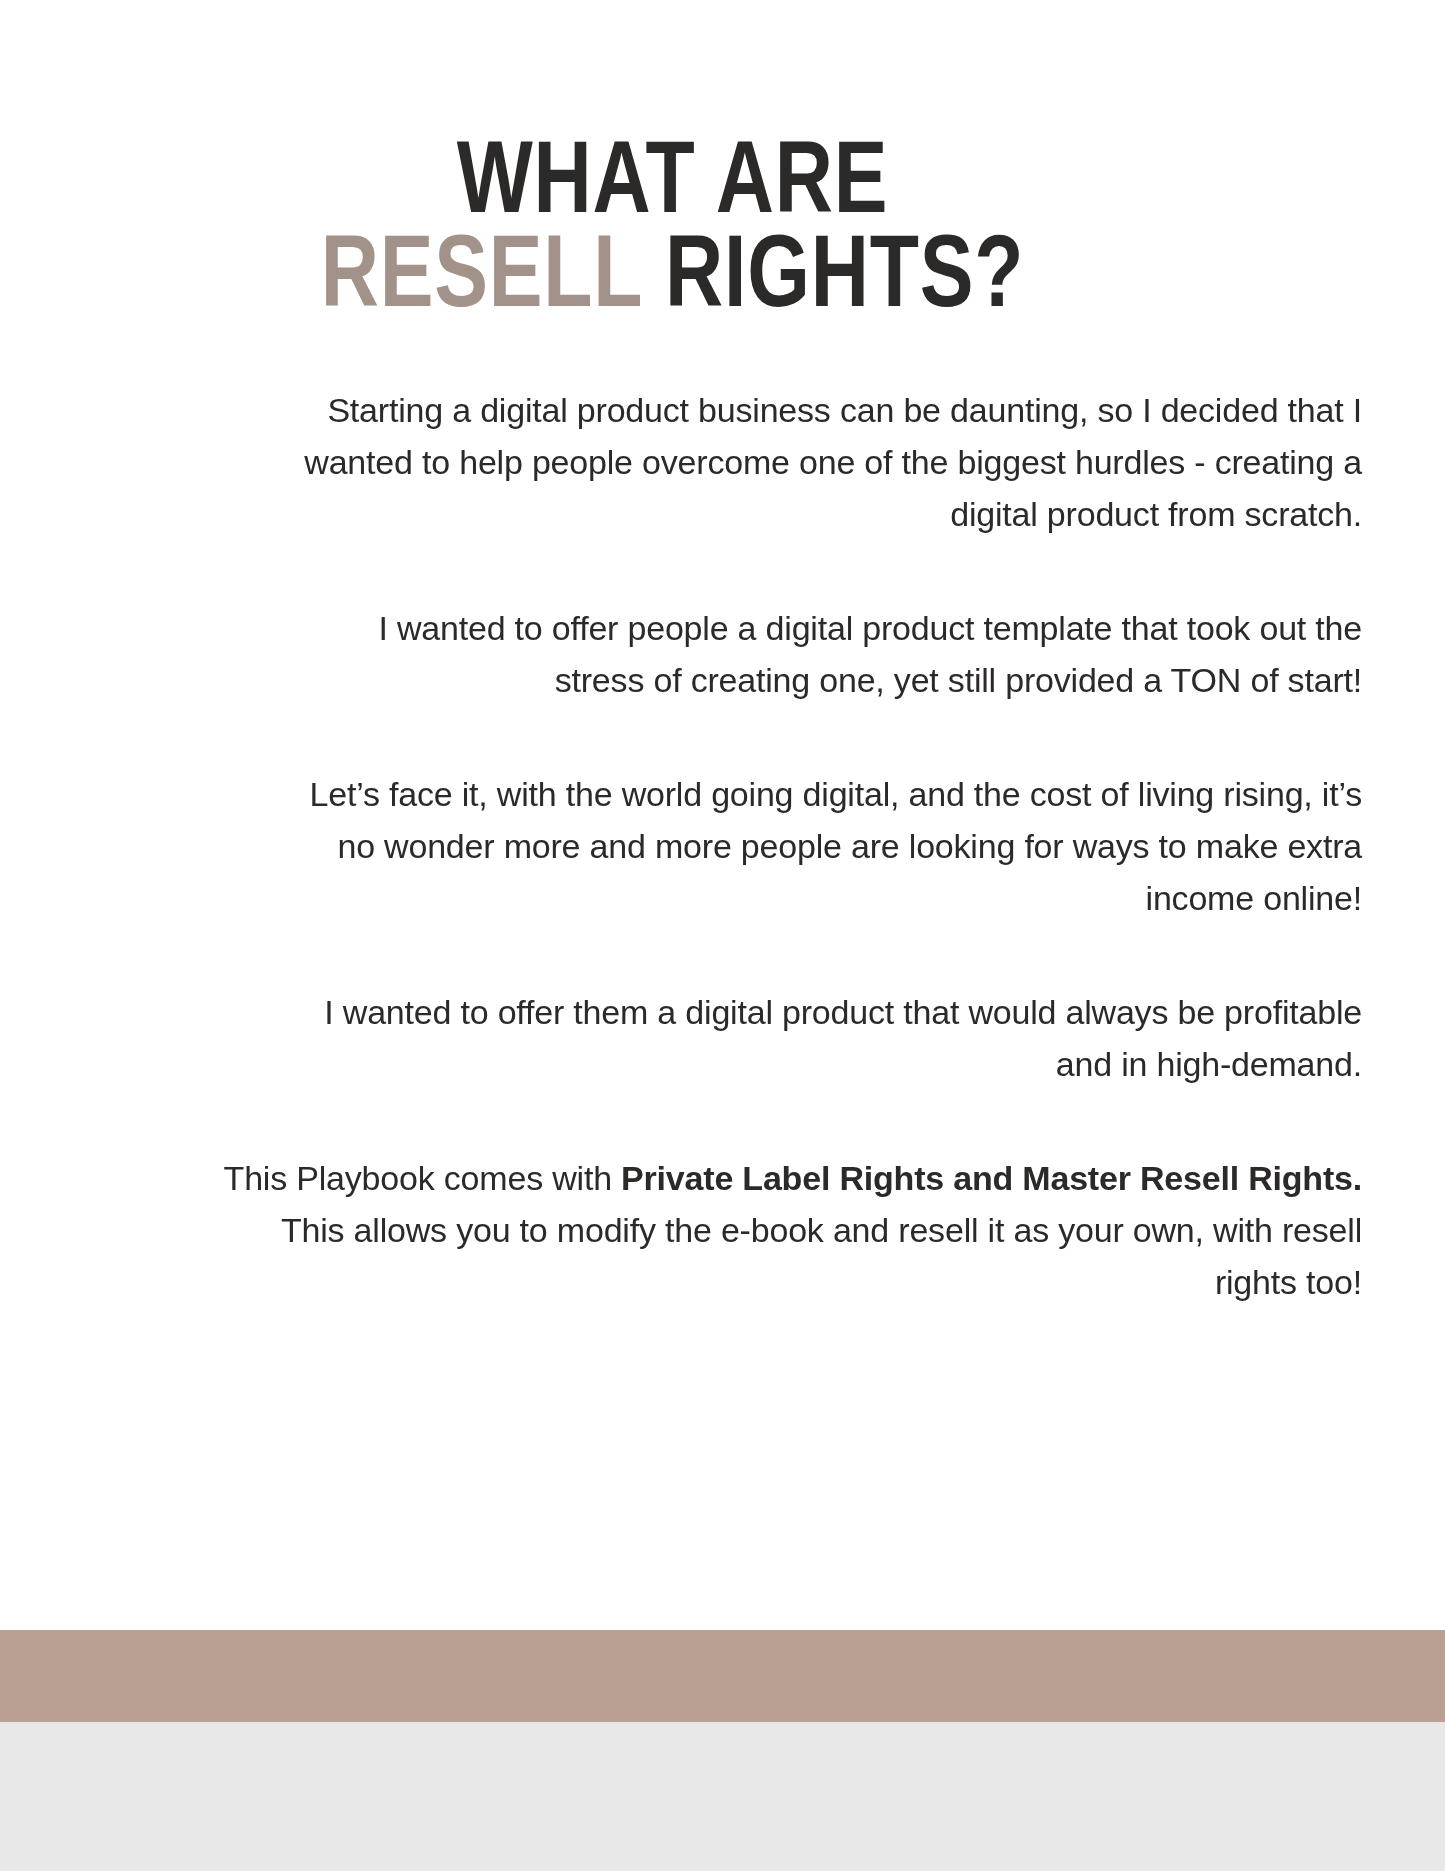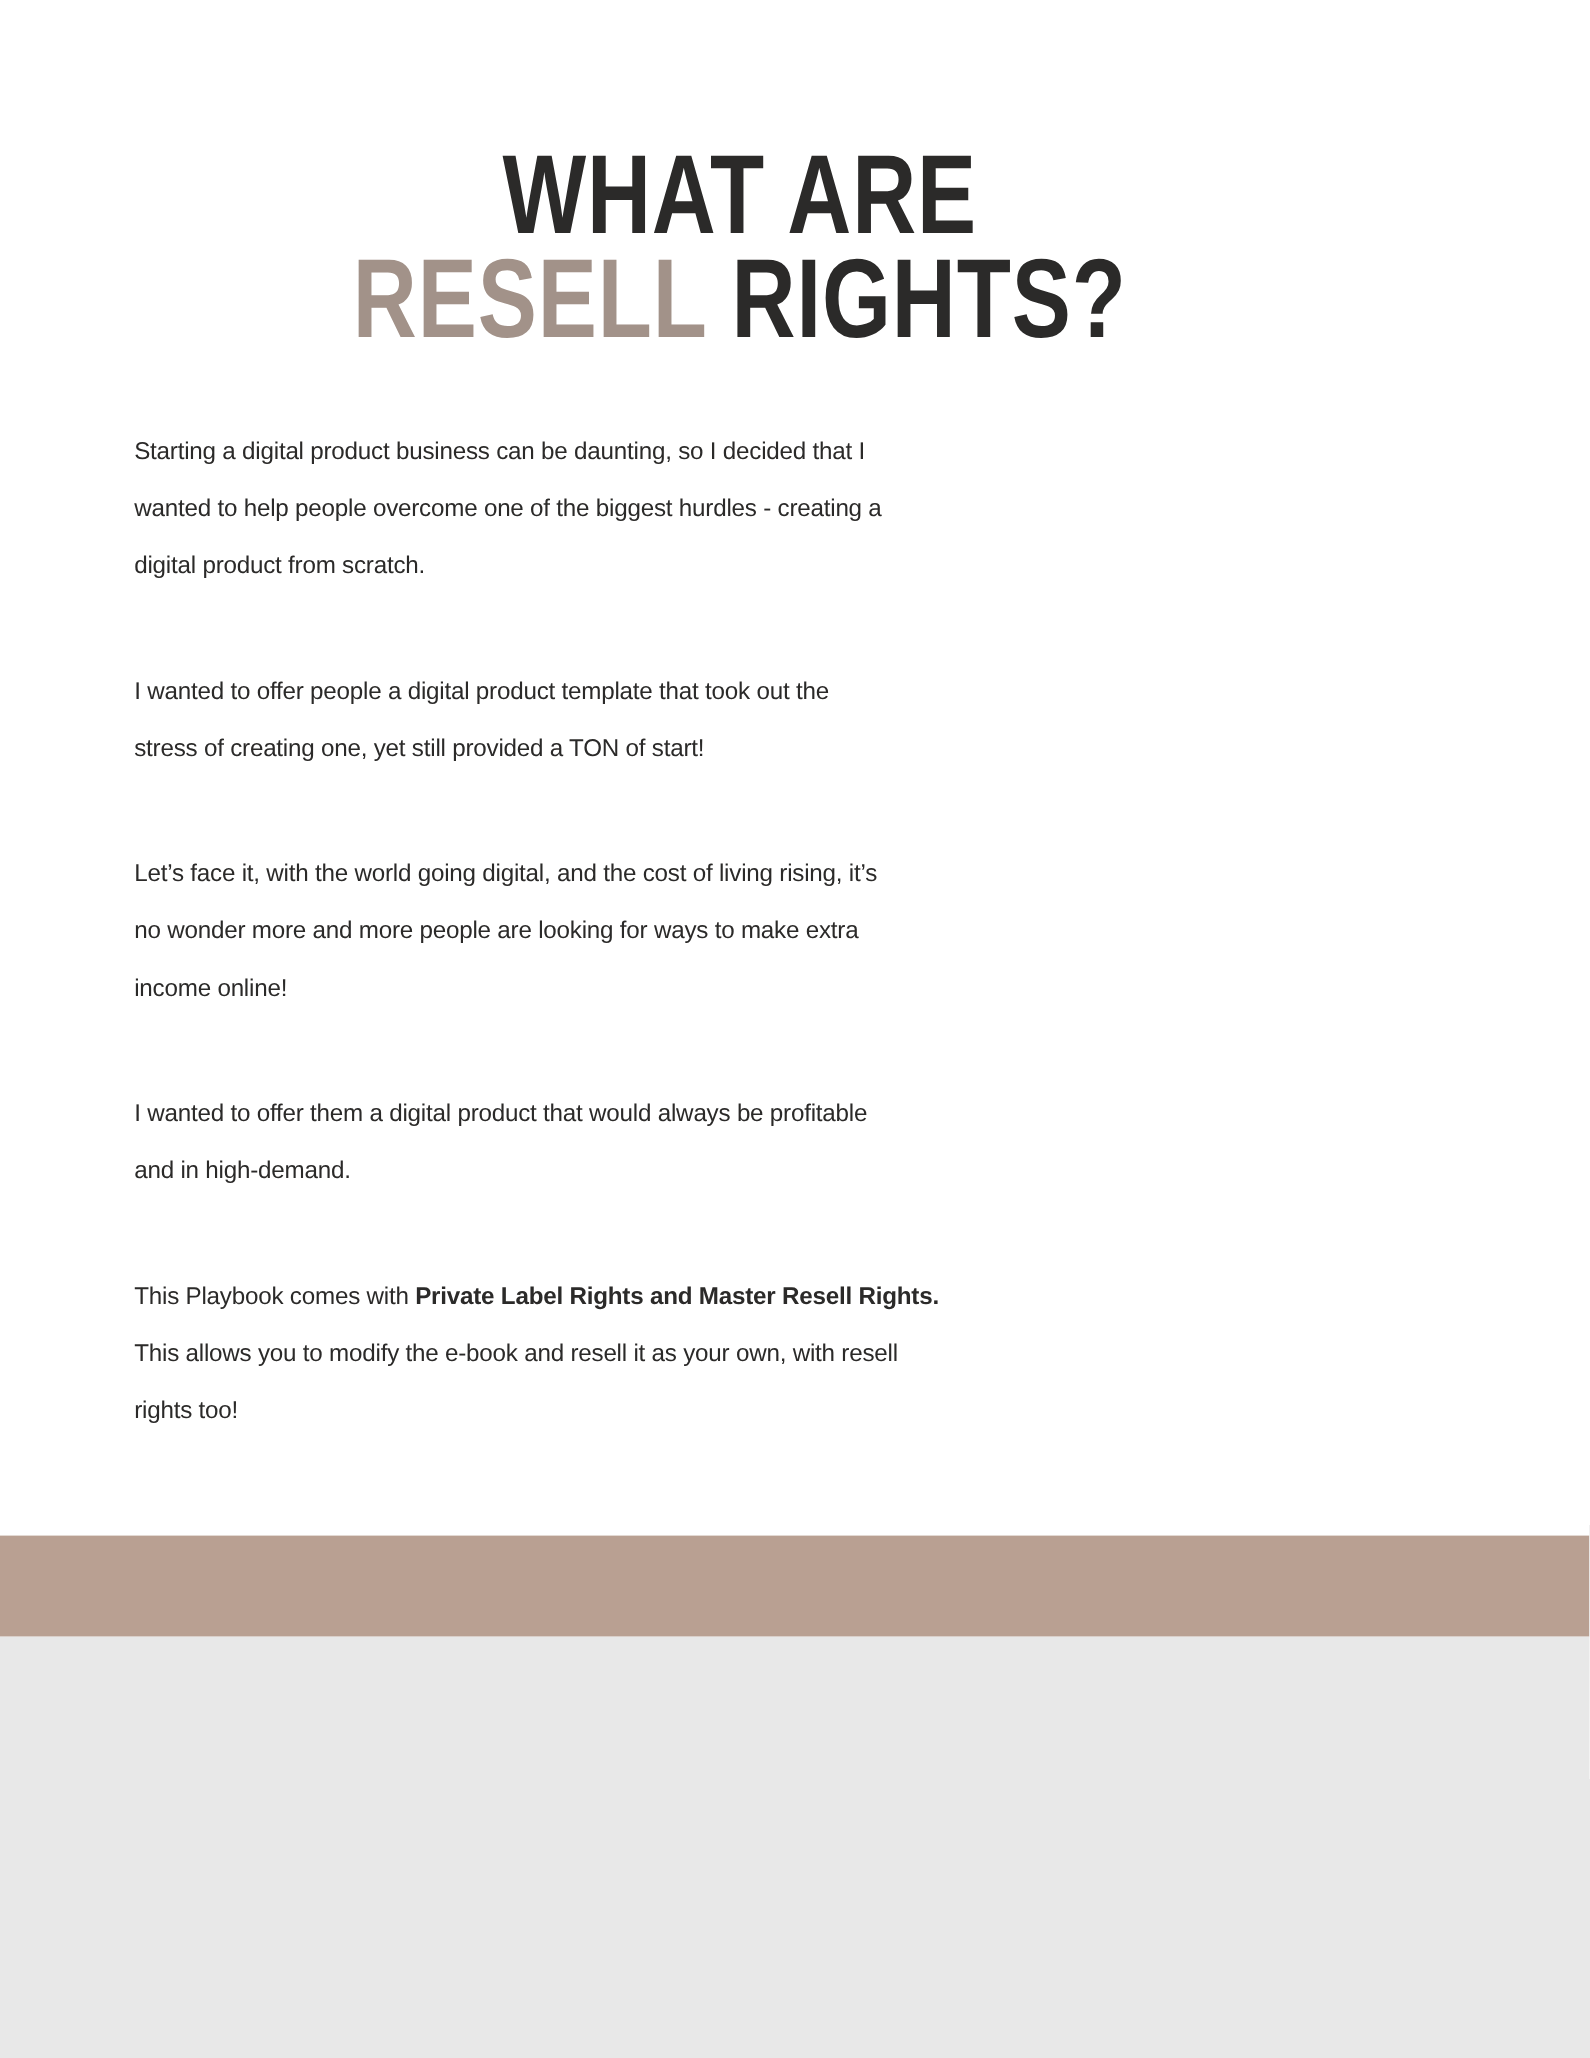--- a/index.html
+++ b/index.html
@@ -3,21 +3,21 @@
 <meta charset="utf-8">
 <style>
   html, body {
     margin: 0;
     padding: 0;
     background: #e8e8e8;
   }
   .page {
     position: relative;
     width: 1445px;
-    height: 1488px;
+    height: 1722px;
     margin: 0 auto;
     background: #ffffff;
     overflow: hidden;
     font-family: "Liberation Sans", sans-serif;
     color: var(--color-ink, #2b2a29);
   }
   .title-block {
     padding-top: 130px;
     padding-right: 100px; 
     text-align: center;
@@ -34,25 +34,26 @@
   }
   .title-accent {
     color: var(--color-accent, #a29289);
   }
   .body-text {
     margin: 66px 0 0 122px;
     width: 1240px;
   }
   .body-text p {
     margin: 0 0 62px 0;
-    font-size: 22px;
+    font-size: 34px;
     line-height: 52px;
     letter-spacing: -0.2px;
     white-space: pre; 
     color: var(--color-ink, #2b2a29);
+    text-align: right;
   }
   .body-text p .bold {
     font-weight: 700;
   }
   .footer-bar {
     position: absolute;
     left: 0;
     bottom: 0;
     width: 100%;
     height: 92px;

